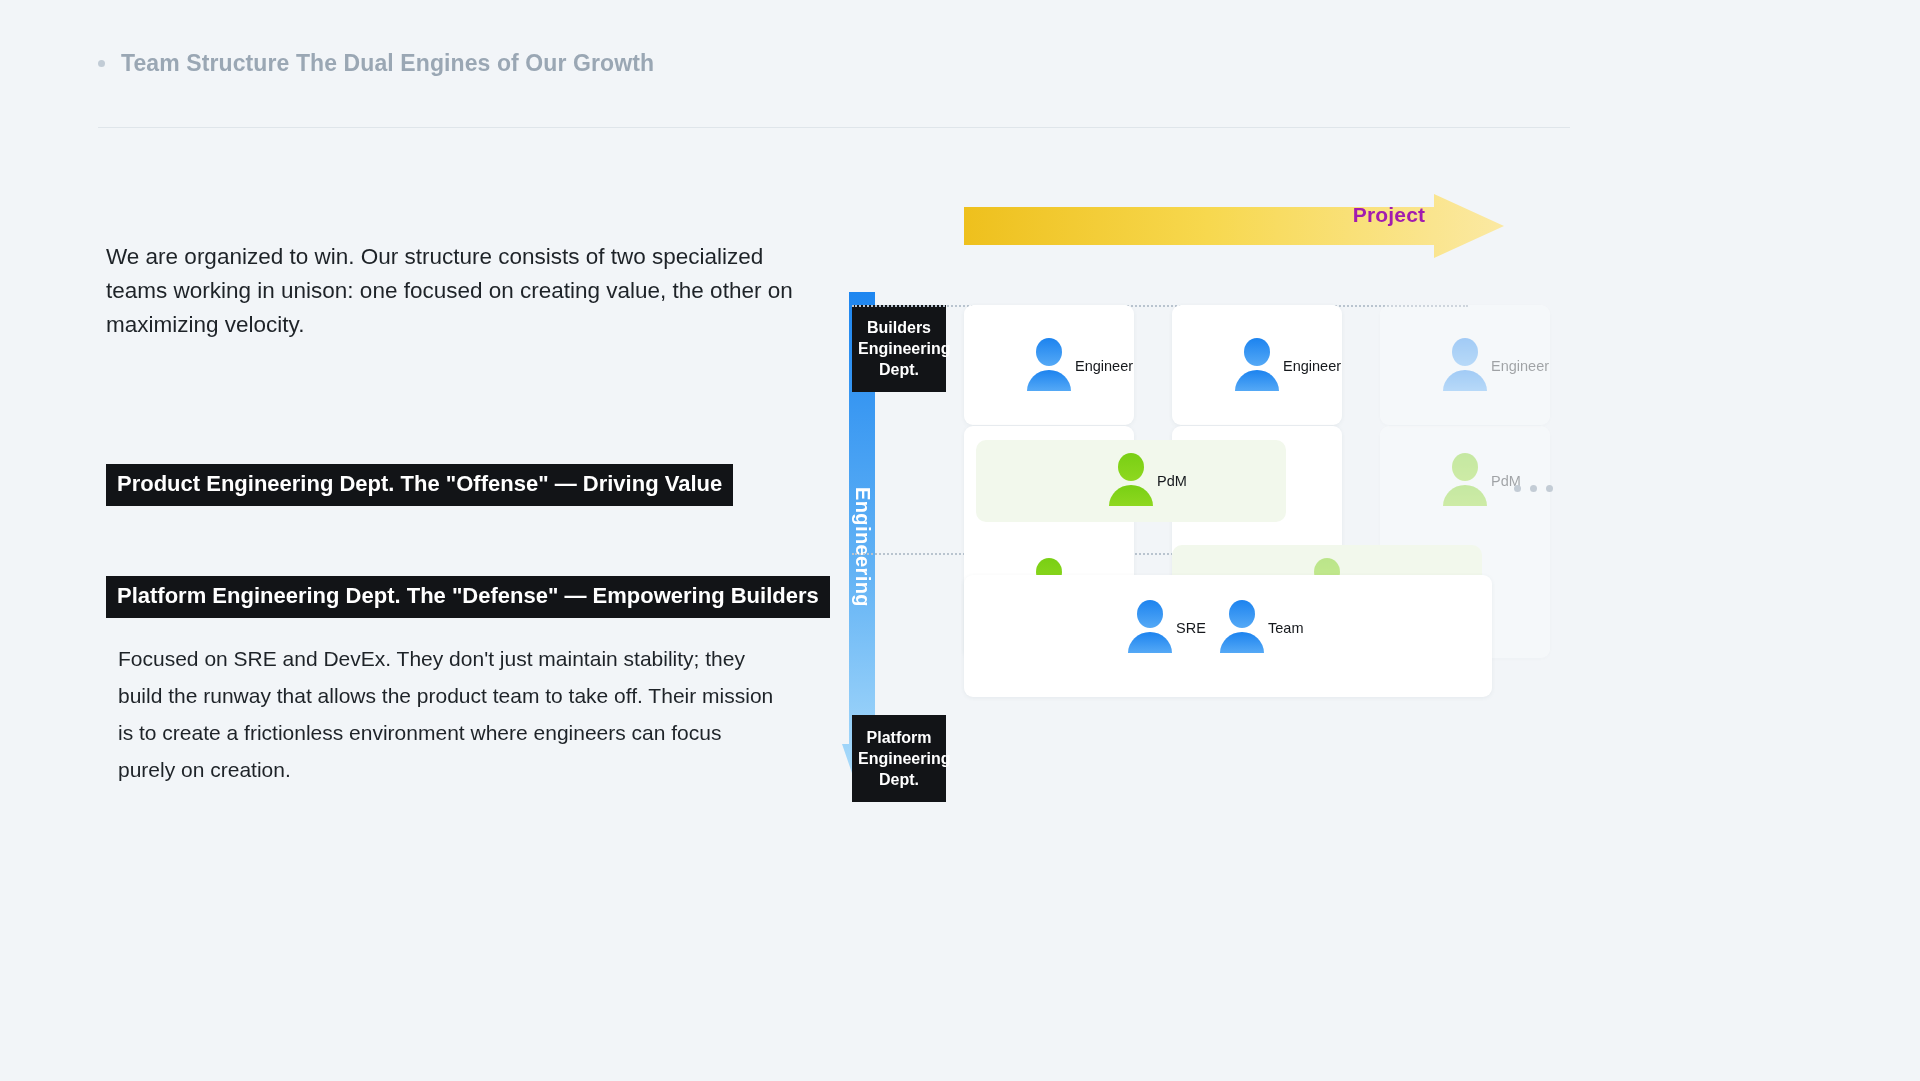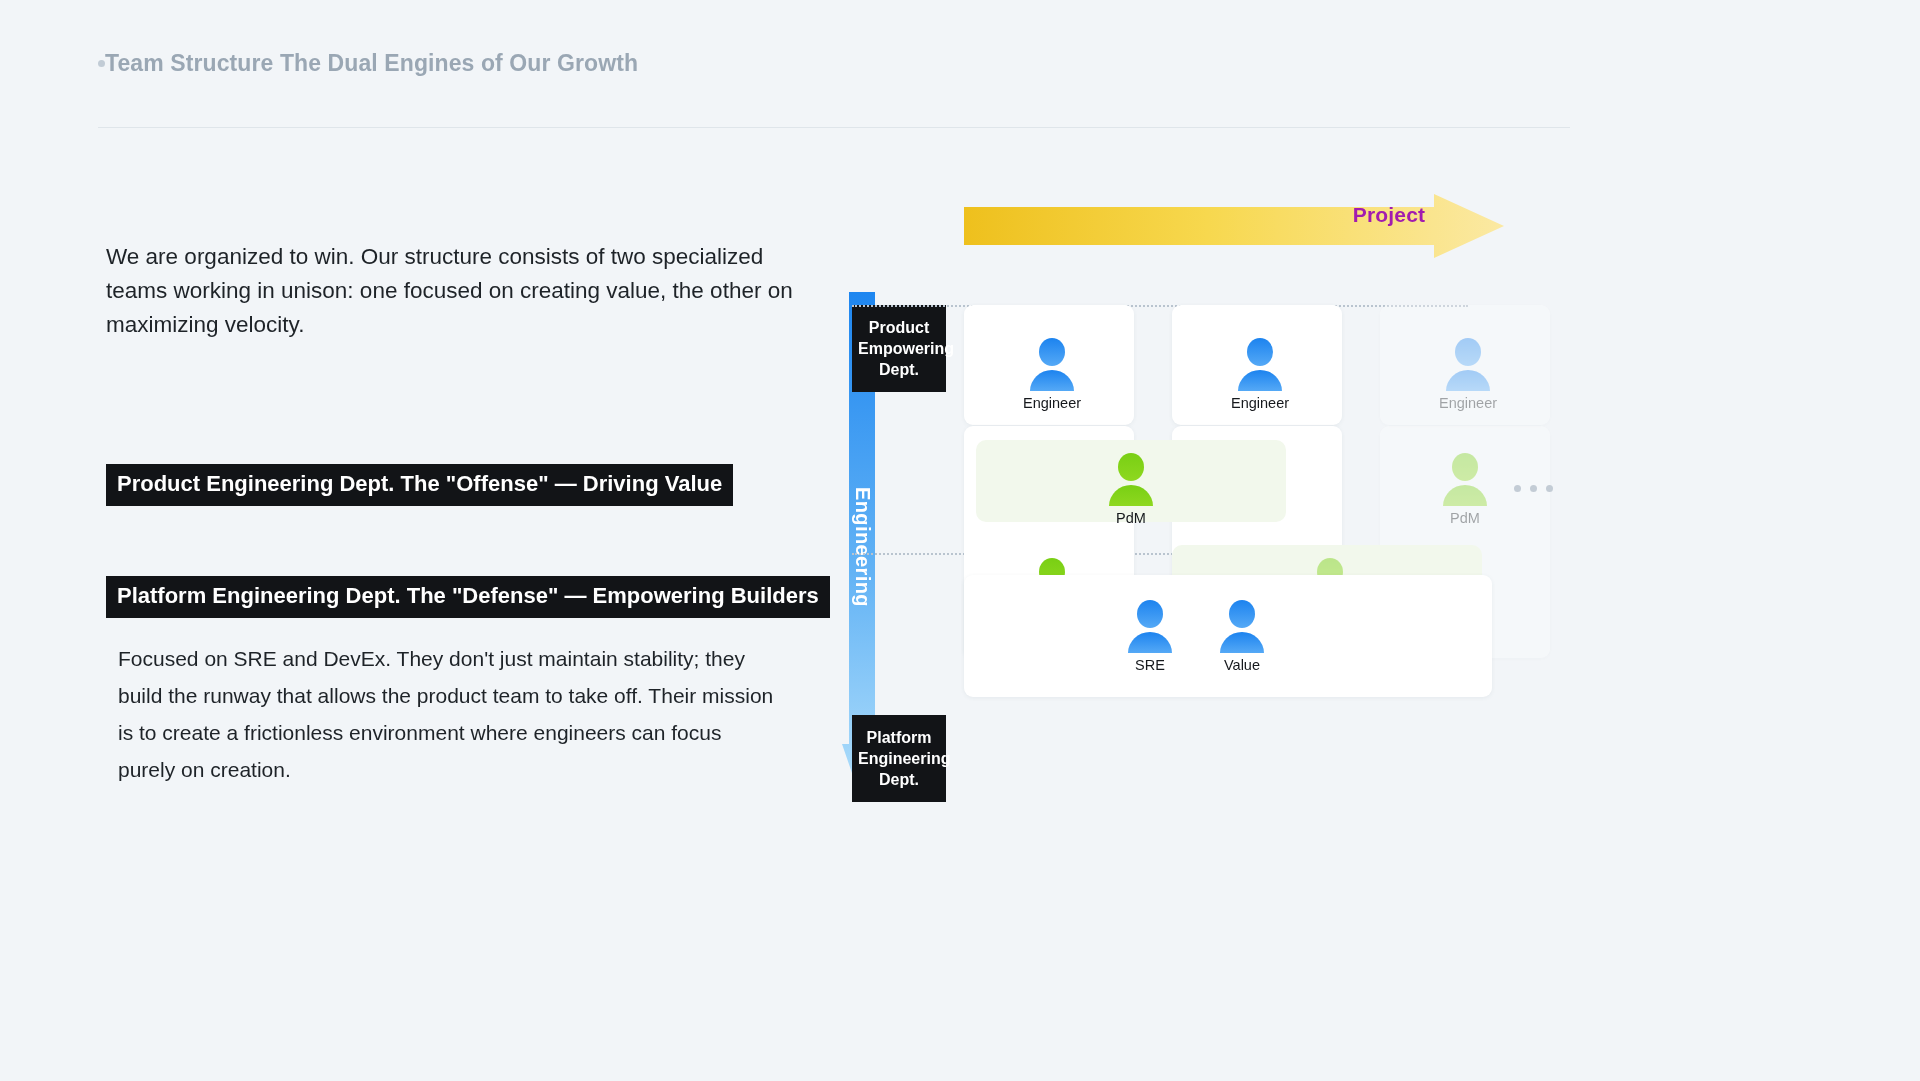--- a/index.html
+++ b/index.html
@@ -22,20 +22,21 @@
     background: #f2f5f8;
   }
 
   
   .eyebrow {
     position: absolute;
     left: 98px;
     top: 50px;
     display: flex;
     align-items: center;
+    gap: 16px;
   }
   .eyebrow-dot {
     width: 7px;
     height: 7px;
     border-radius: 50%;
     background: #c2ccd6;
     display: block;
   }
   .eyebrow-text {
     font-size: 23px;
@@ -230,21 +231,21 @@
 
   
   .person {
     position: relative;
     width: 52px;
     height: 54px;
   }
   .person svg { display: block; width: 52px; height: 54px; }
   .person-wrap {
     display: flex;
-    flex-direction: column;
+    flex-direction: row;
     align-items: center;
     text-align: right;
   }
   .person-label {
     margin-top: 4px;
     font-size: 14.5px;
     color: #16191d;
     font-weight: 400;
     white-space: nowrap;
   }
@@ -339,21 +340,21 @@
             <stop offset="100%" stop-color="#b3e0fb"></stop>
           </linearGradient>
         </defs>
         <path d="M7,0 L33,0 L33,452 L40,452 L20,510 L0,452 L7,452 Z" fill="url(#bluegrad)"></path>
       </svg>
     </div>
     <div class="eng-arrow-label">
       <span>Engineering</span>
     </div>
 
-    <div class="dept-tag solid tag-prod-eng">Product Empowering Dept.</div>
+    <div class="dept-tag solid tag-prod-eng">Builders Engineering Dept.</div>
     <div class="dept-tag solid tag-plat-eng">Platform Engineering Dept.</div>
 
     <div class="dotted-sep sep-1"></div>
     <div class="dotted-sep sep-2"></div>
 
     <div class="grid">
 
       <div class="col-card col-a top-a"></div>
       <div class="col-card col-b top-b"></div>
       <div class="col-card col-c top-c"></div>
@@ -465,19 +466,19 @@
         </div>
         <div class="person-label">SRE</div>
       </div>
       <div class="abs person-wrap" style="left:252px; top:24px;">
         <div class="person">
           <svg viewBox="0 0 52 54">
             <ellipse cx="26" cy="15" rx="13" ry="14" fill="url(#blu1)"></ellipse>
             <path d="M4,54 a22,21 0 0 1 44,0 Z" fill="url(#blu1)"></path>
           </svg>
         </div>
-        <div class="person-label">Value</div>
+        <div class="person-label">Team</div>
       </div>
     </div>
 
   </div>
 
 </div>
 
 </body></html>

